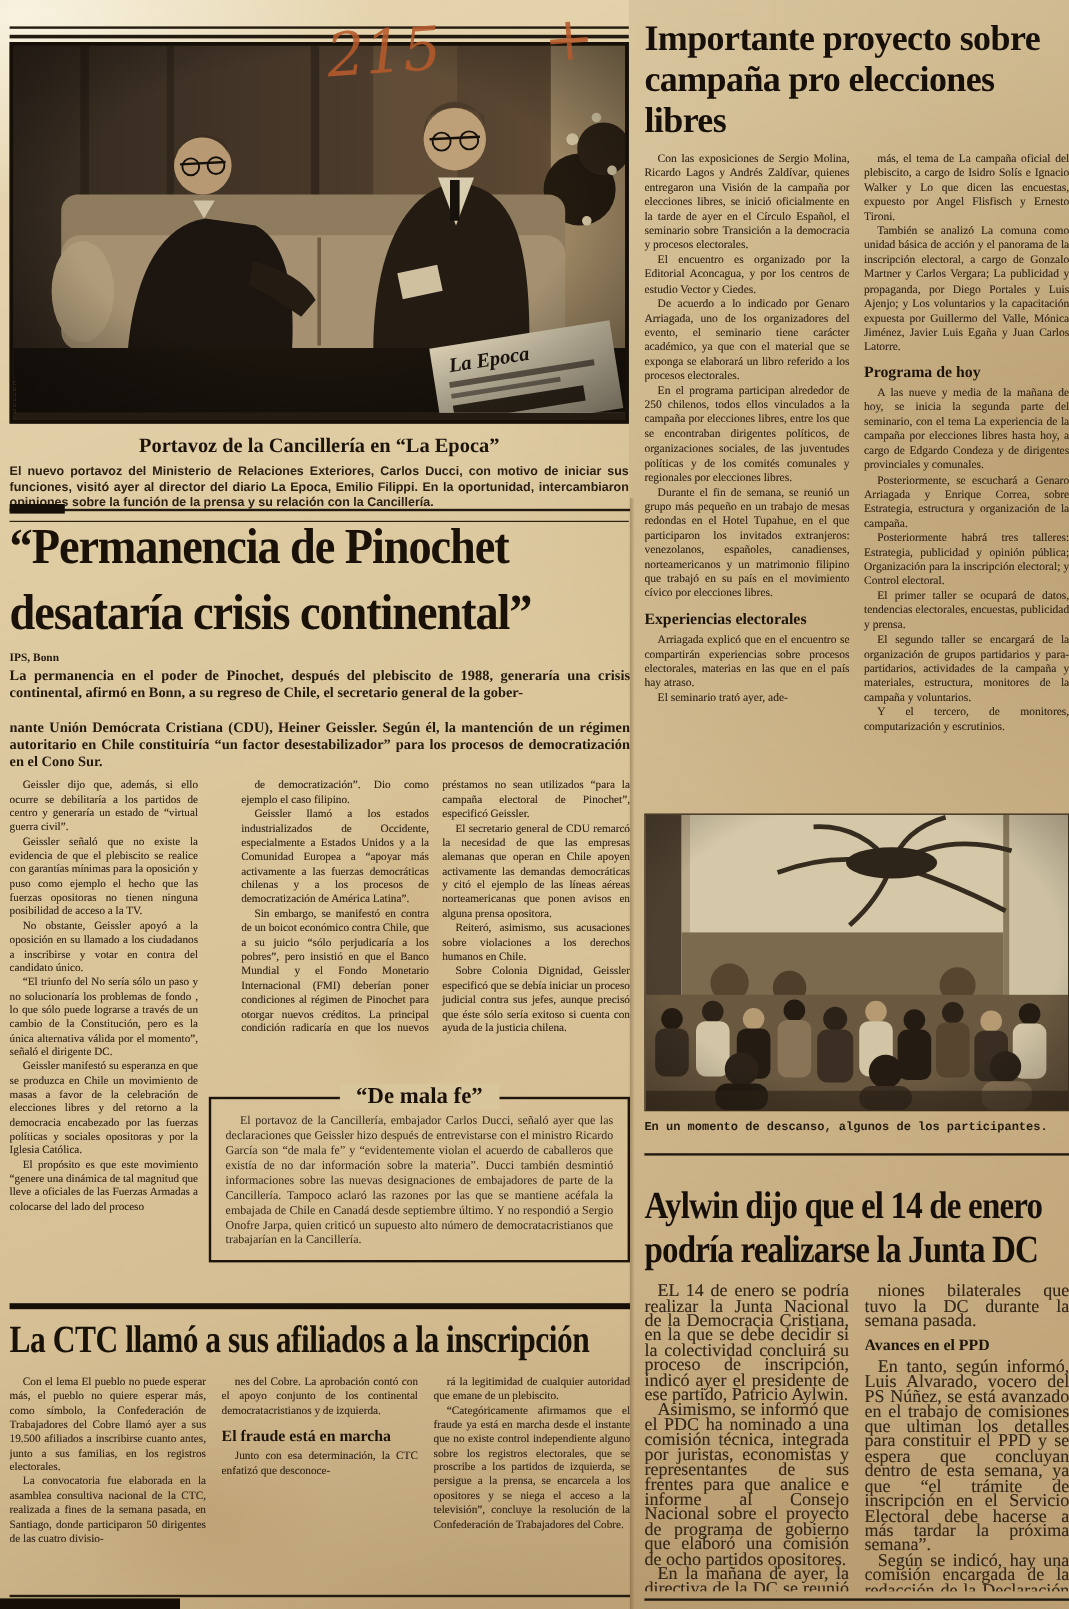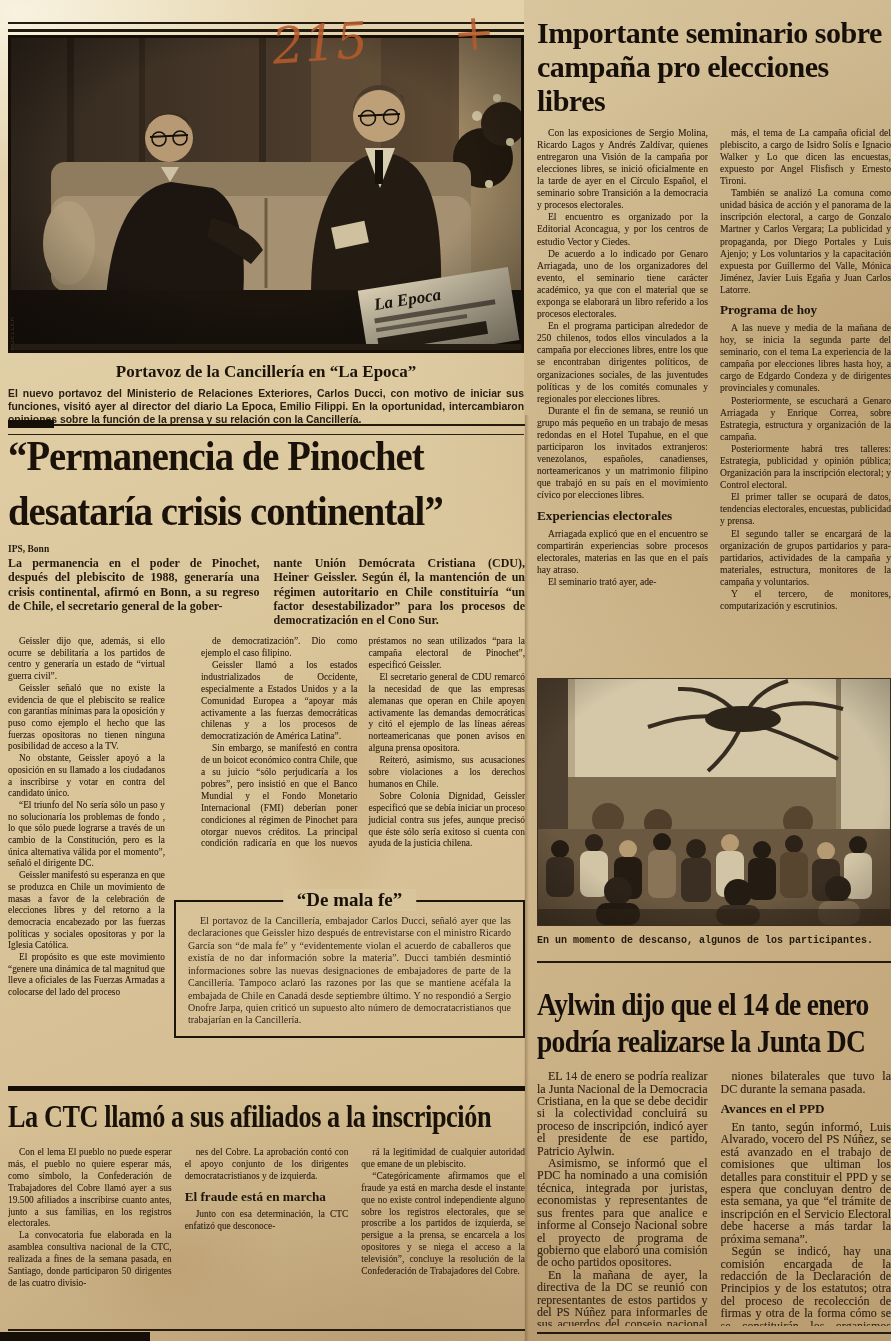--- a/index.html
+++ b/index.html
@@ -41,21 +41,21 @@
   
   .s-geissler{left:8px;top:424px;width:517px;}
   .g-toprule{height:1.5px;background:#241b10;position:relative;}
   .g-topnotch{position:absolute;left:0;top:-4px;width:46px;height:8px;background:#150f08;}
   .kicker{display:inline-block;font-weight:bold;font-size:18.5px;color:#211810;
     border-bottom:2px solid #241b10;padding:7px 6px 3px 0;margin-left:2px;}
   .g-headline{font-weight:bold;font-size:42px;line-height:1.2;letter-spacing:-1px;color:#1a1209;
     margin-top:5px;transform:scaleX(.92);transform-origin:left;white-space:nowrap;}
   .g-byline{width:250px;text-align:left;font-weight:bold;font-size:9.5px;margin-top:8px;color:#241b10;}
   .g-lead{display:flex;gap:14px;font-weight:bold;font-size:12px;line-height:1.18;
-    text-align:justify;margin-top:2px;color:#241a0e;}
+    text-align:justify;margin-top:2px;color:#241a0e;flex-direction:column;}
   .g-lead > div{flex:1;min-width:0;}
   .g-body{display:flex;gap:9px;margin-top:9px;}
   .g-col1{width:157px;flex:none;height:437px;overflow:hidden;}
   .g-col1 p.para{font-size:9.3px;line-height:11.7px;}
   .g-rest{flex:1;min-width:0;}
   .g-cols2{columns:2;column-gap:11px;height:252px;overflow:hidden;margin-left:27px;}
   .malafe{border:2px solid #1d150c;margin-top:12px;padding:13px 12px 9px;position:relative;}
   .malafe-title{position:absolute;top:-13px;left:50%;transform:translateX(-50%);
     padding:0 14px;background:#d9c59c;font-weight:bold;font-size:19px;white-space:nowrap;color:#1a1209;}
   .malafe-body{font-size:10px;line-height:12.4px;text-align:justify;text-indent:12px;color:#33271a;}
@@ -83,21 +83,21 @@
   .caption2{font-family:Liberation Mono, monospace;font-weight:bold;font-size:10px;
     margin-top:9px;color:#241b10;}
   .part-rule{height:2px;background:#241b10;margin-top:15px;}
 
   
   .s-aylwin{left:537px;top:986px;width:354px;}
   .ayl-headline{font-weight:bold;font-size:32px;line-height:1.16;letter-spacing:-.8px;color:#17100a;
     transform:scaleX(.86);transform-origin:left;white-space:nowrap;margin-bottom:10px;}
   .ayl-cols{display:flex;gap:13px;}
   .ayl-cols > div{flex:1;min-width:0;height:256px;overflow:hidden;}
-  .ayl-cols p.para{font-size:12px;line-height:12.4px;}
+  .ayl-cols p.para{font-size:15px;line-height:12.4px;}
   .ayl-bottomrule{height:2px;background:#241b10;margin-top:6px;}
 
   
   .handwriting{position:absolute;left:272px;top:10px;font-family:"DejaVu Serif",serif;
     font-style:italic;font-size:50px;color:#b65a2b;transform:rotate(-4deg);
     word-spacing:70px;opacity:.88;}
 </style>
 </head>
 <body>
 
@@ -214,36 +214,36 @@
 
   <div class="sec s-ctc">
     <div class="ctc-toprule"></div>
     <div class="ctc-headline">La CTC llamó a sus afiliados a la inscripción</div>
     <div class="ctc-cols">
       <div class="news">
           <p class="para">Con el lema El pueblo no puede esperar más, el pueblo no quiere esperar más, como símbolo, la Confederación de Trabajadores del Cobre llamó ayer a sus 19.500 afiliados a inscribirse cuanto antes, junto a sus familias, en los registros electorales.</p>
           <p class="para">La convocatoria fue elaborada en la asamblea consultiva nacional de la CTC, realizada a fines de la semana pasada, en Santiago, donde participaron 50 dirigentes de las cuatro divisio-</p>
         </div>
       <div class="news">
-          <p class="para">nes del Cobre. La aprobación contó con el apoyo conjunto de los dirigentes democratacristianos y de izquierda.</p>
+          <p class="para">nes del Cobre. La aprobación contó con el apoyo conjunto de los continental democratacristianos y de izquierda.</p>
           <h4 class="sub">El fraude está en marcha</h4>
           <p class="para">Junto con esa determinación, la CTC enfatizó que desconoce-</p>
         </div>
       <div class="news">
           <p class="para">rá la legitimidad de cualquier autoridad que emane de un plebiscito.</p>
           <p class="para">“Categóricamente afirmamos que el fraude ya está en marcha desde el instante que no existe control independiente alguno sobre los registros electorales, que se proscribe a los partidos de izquierda, se persigue a la prensa, se encarcela a los opositores y se niega el acceso a la televisión”, concluye la resolución de la Confederación de Trabajadores del Cobre.</p>
         </div>
     </div>
     <div class="ctc-bottomrule"></div>
   </div>
   <div class="bottom-bar"></div>
 
   <div class="sec s-seminar">
     <div class="sem-headline">
-      <div>Importante seminario sobre</div>
+      <div>Importante proyecto sobre</div>
       <div>campaña pro elecciones libres</div>
     </div>
     <div class="sem-cols">
       <div class="sem-col news">
           <p class="para">Con las exposiciones de Sergio Molina, Ricardo Lagos y Andrés Zaldívar, quienes entregaron una Visión de la campaña por elecciones libres, se inició oficialmente en la tarde de ayer en el Círculo Español, el seminario sobre Transición a la democracia y procesos electorales.</p>
           <p class="para">El encuentro es organizado por la Editorial Aconcagua, y por los centros de estudio Vector y Ciedes.</p>
           <p class="para">De acuerdo a lo indicado por Genaro Arriagada, uno de los organizadores del evento, el seminario tiene carácter académico, ya que con el material que se exponga se elaborará un libro referido a los procesos electorales.</p>
           <p class="para">En el programa participan alrededor de 250 chilenos, todos ellos vinculados a la campaña por elecciones libres, entre los que se encontraban dirigentes políticos, de organizaciones sociales, de las juventudes políticas y de los comités comunales y regionales por elecciones libres.</p>
           <p class="para">Durante el fin de semana, se reunió un grupo más pequeño en un trabajo de mesas redondas en el Hotel Tupahue, en el que participaron los invitados extranjeros: venezolanos, españoles, canadienses, norteamericanos y un matrimonio filipino que trabajó en su país en el movimiento cívico por elecciones libres.</p>
           <h4 class="sub">Experiencias electorales</h4>

